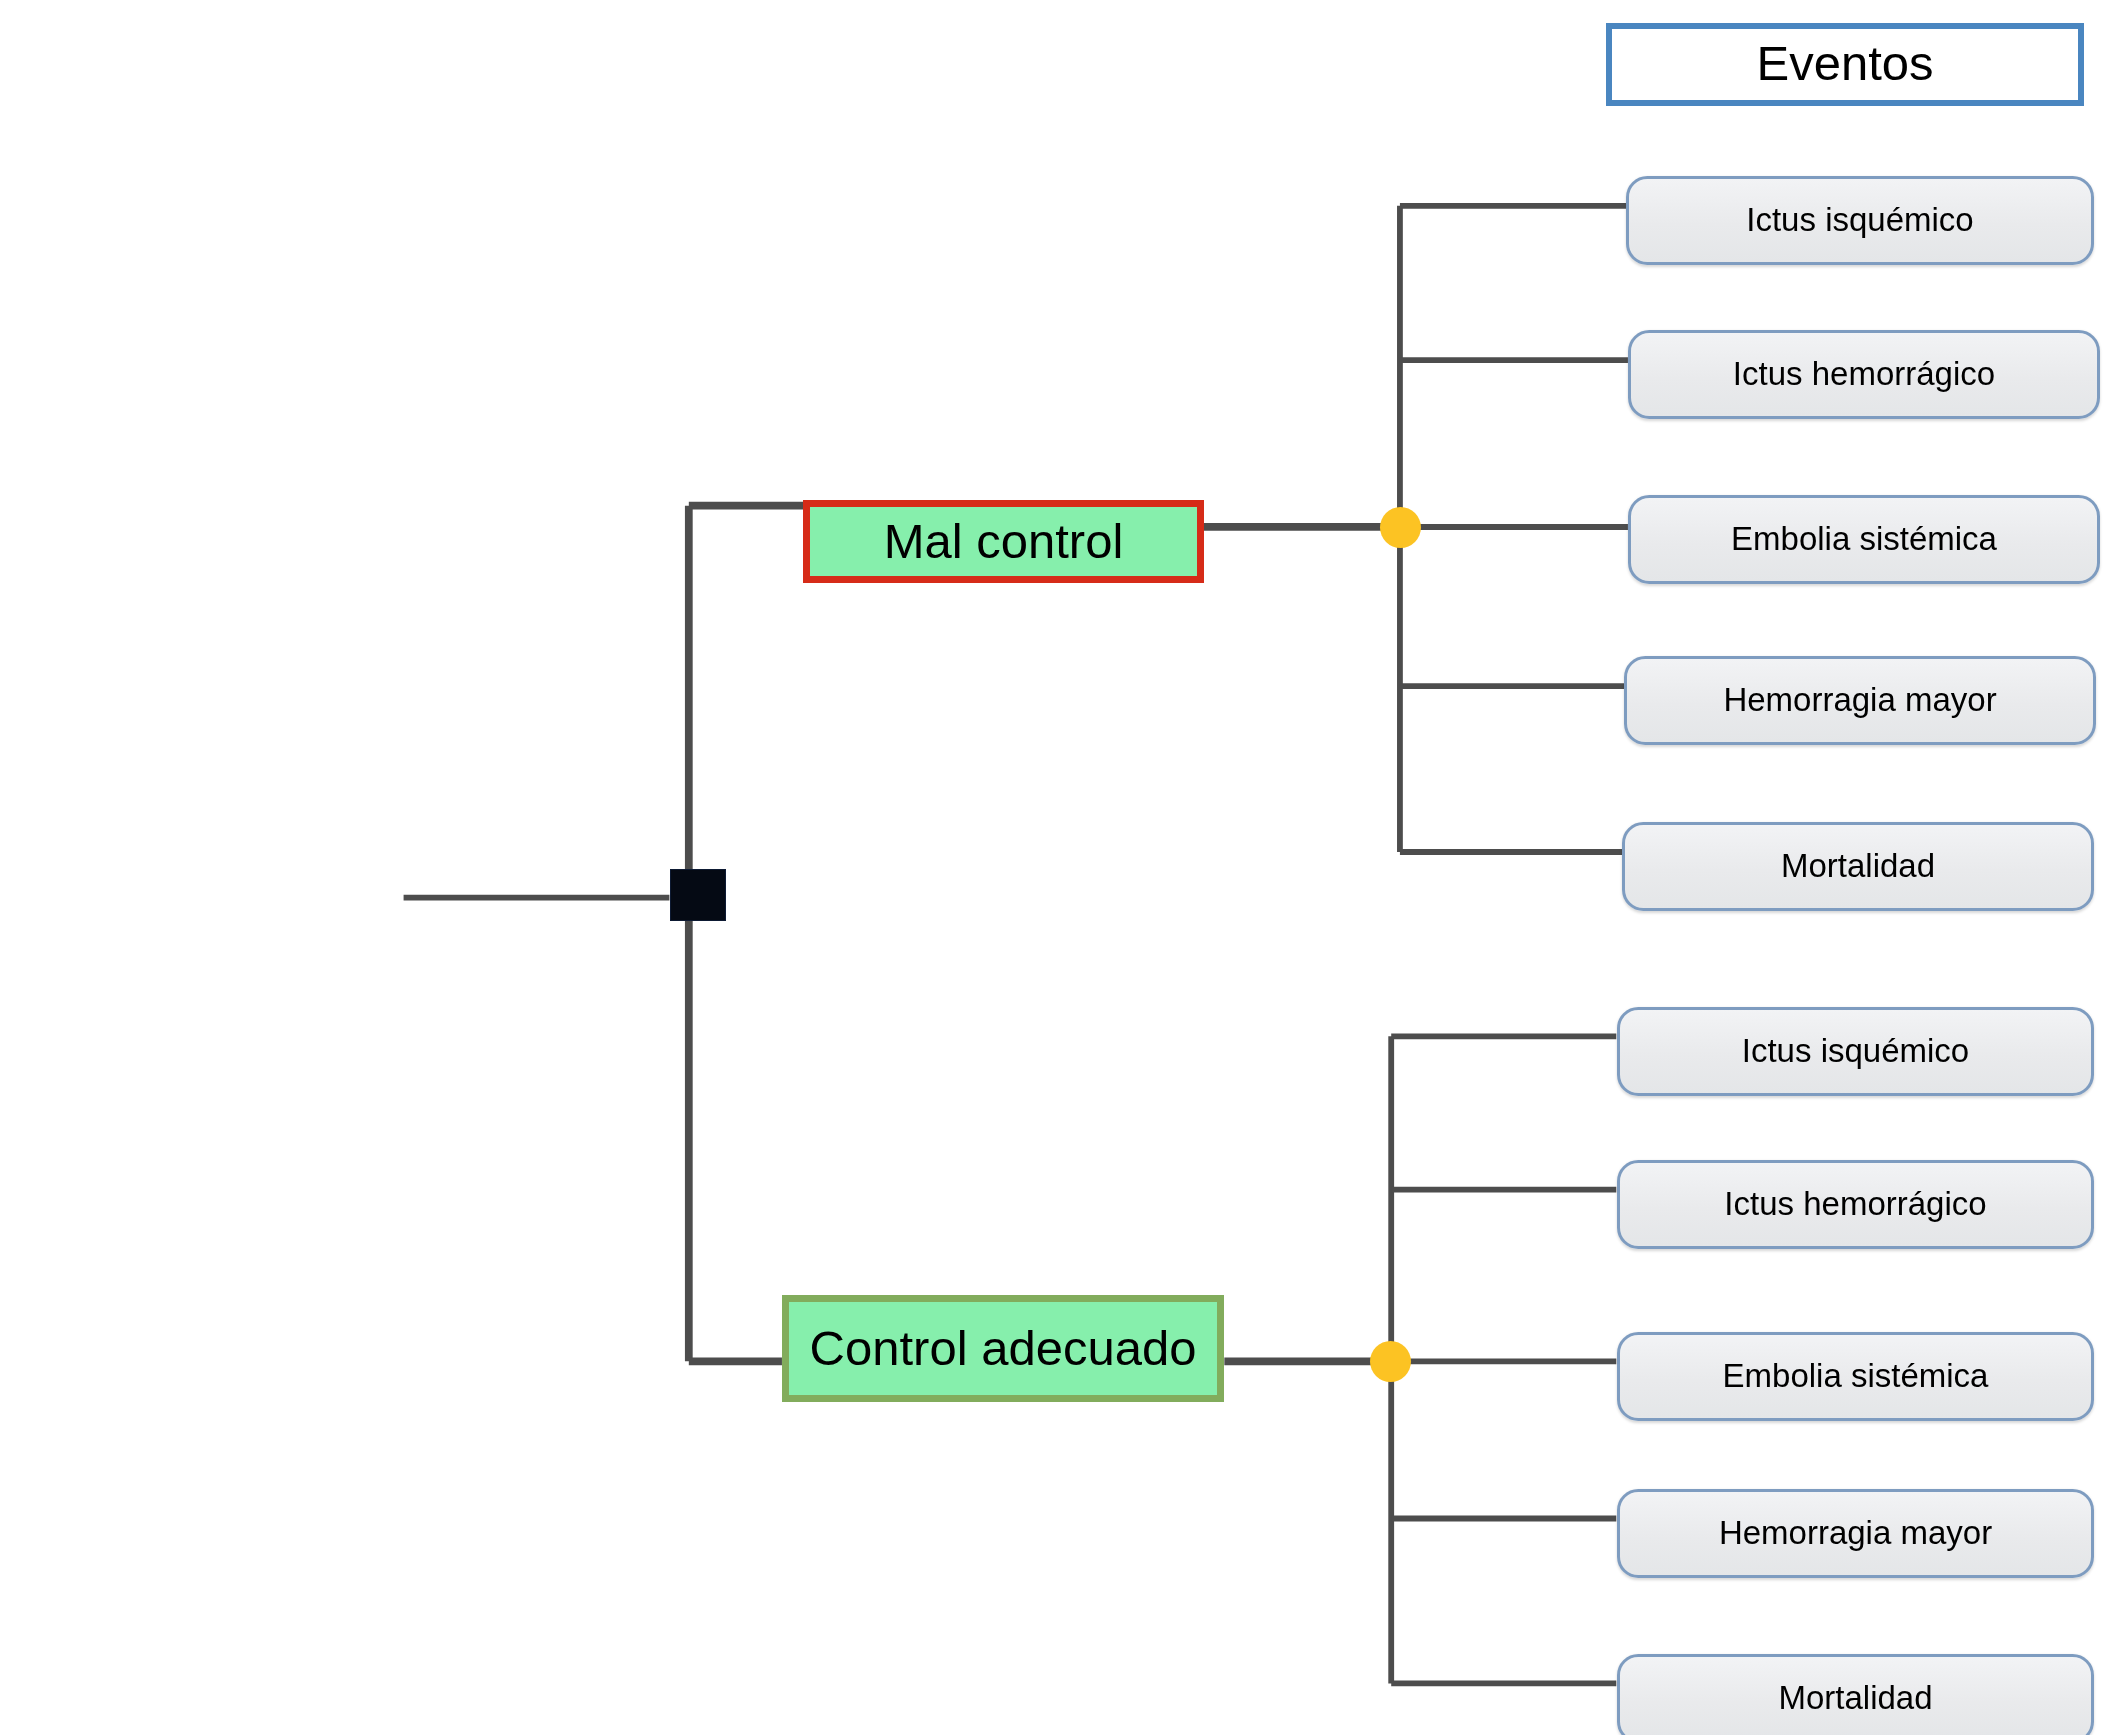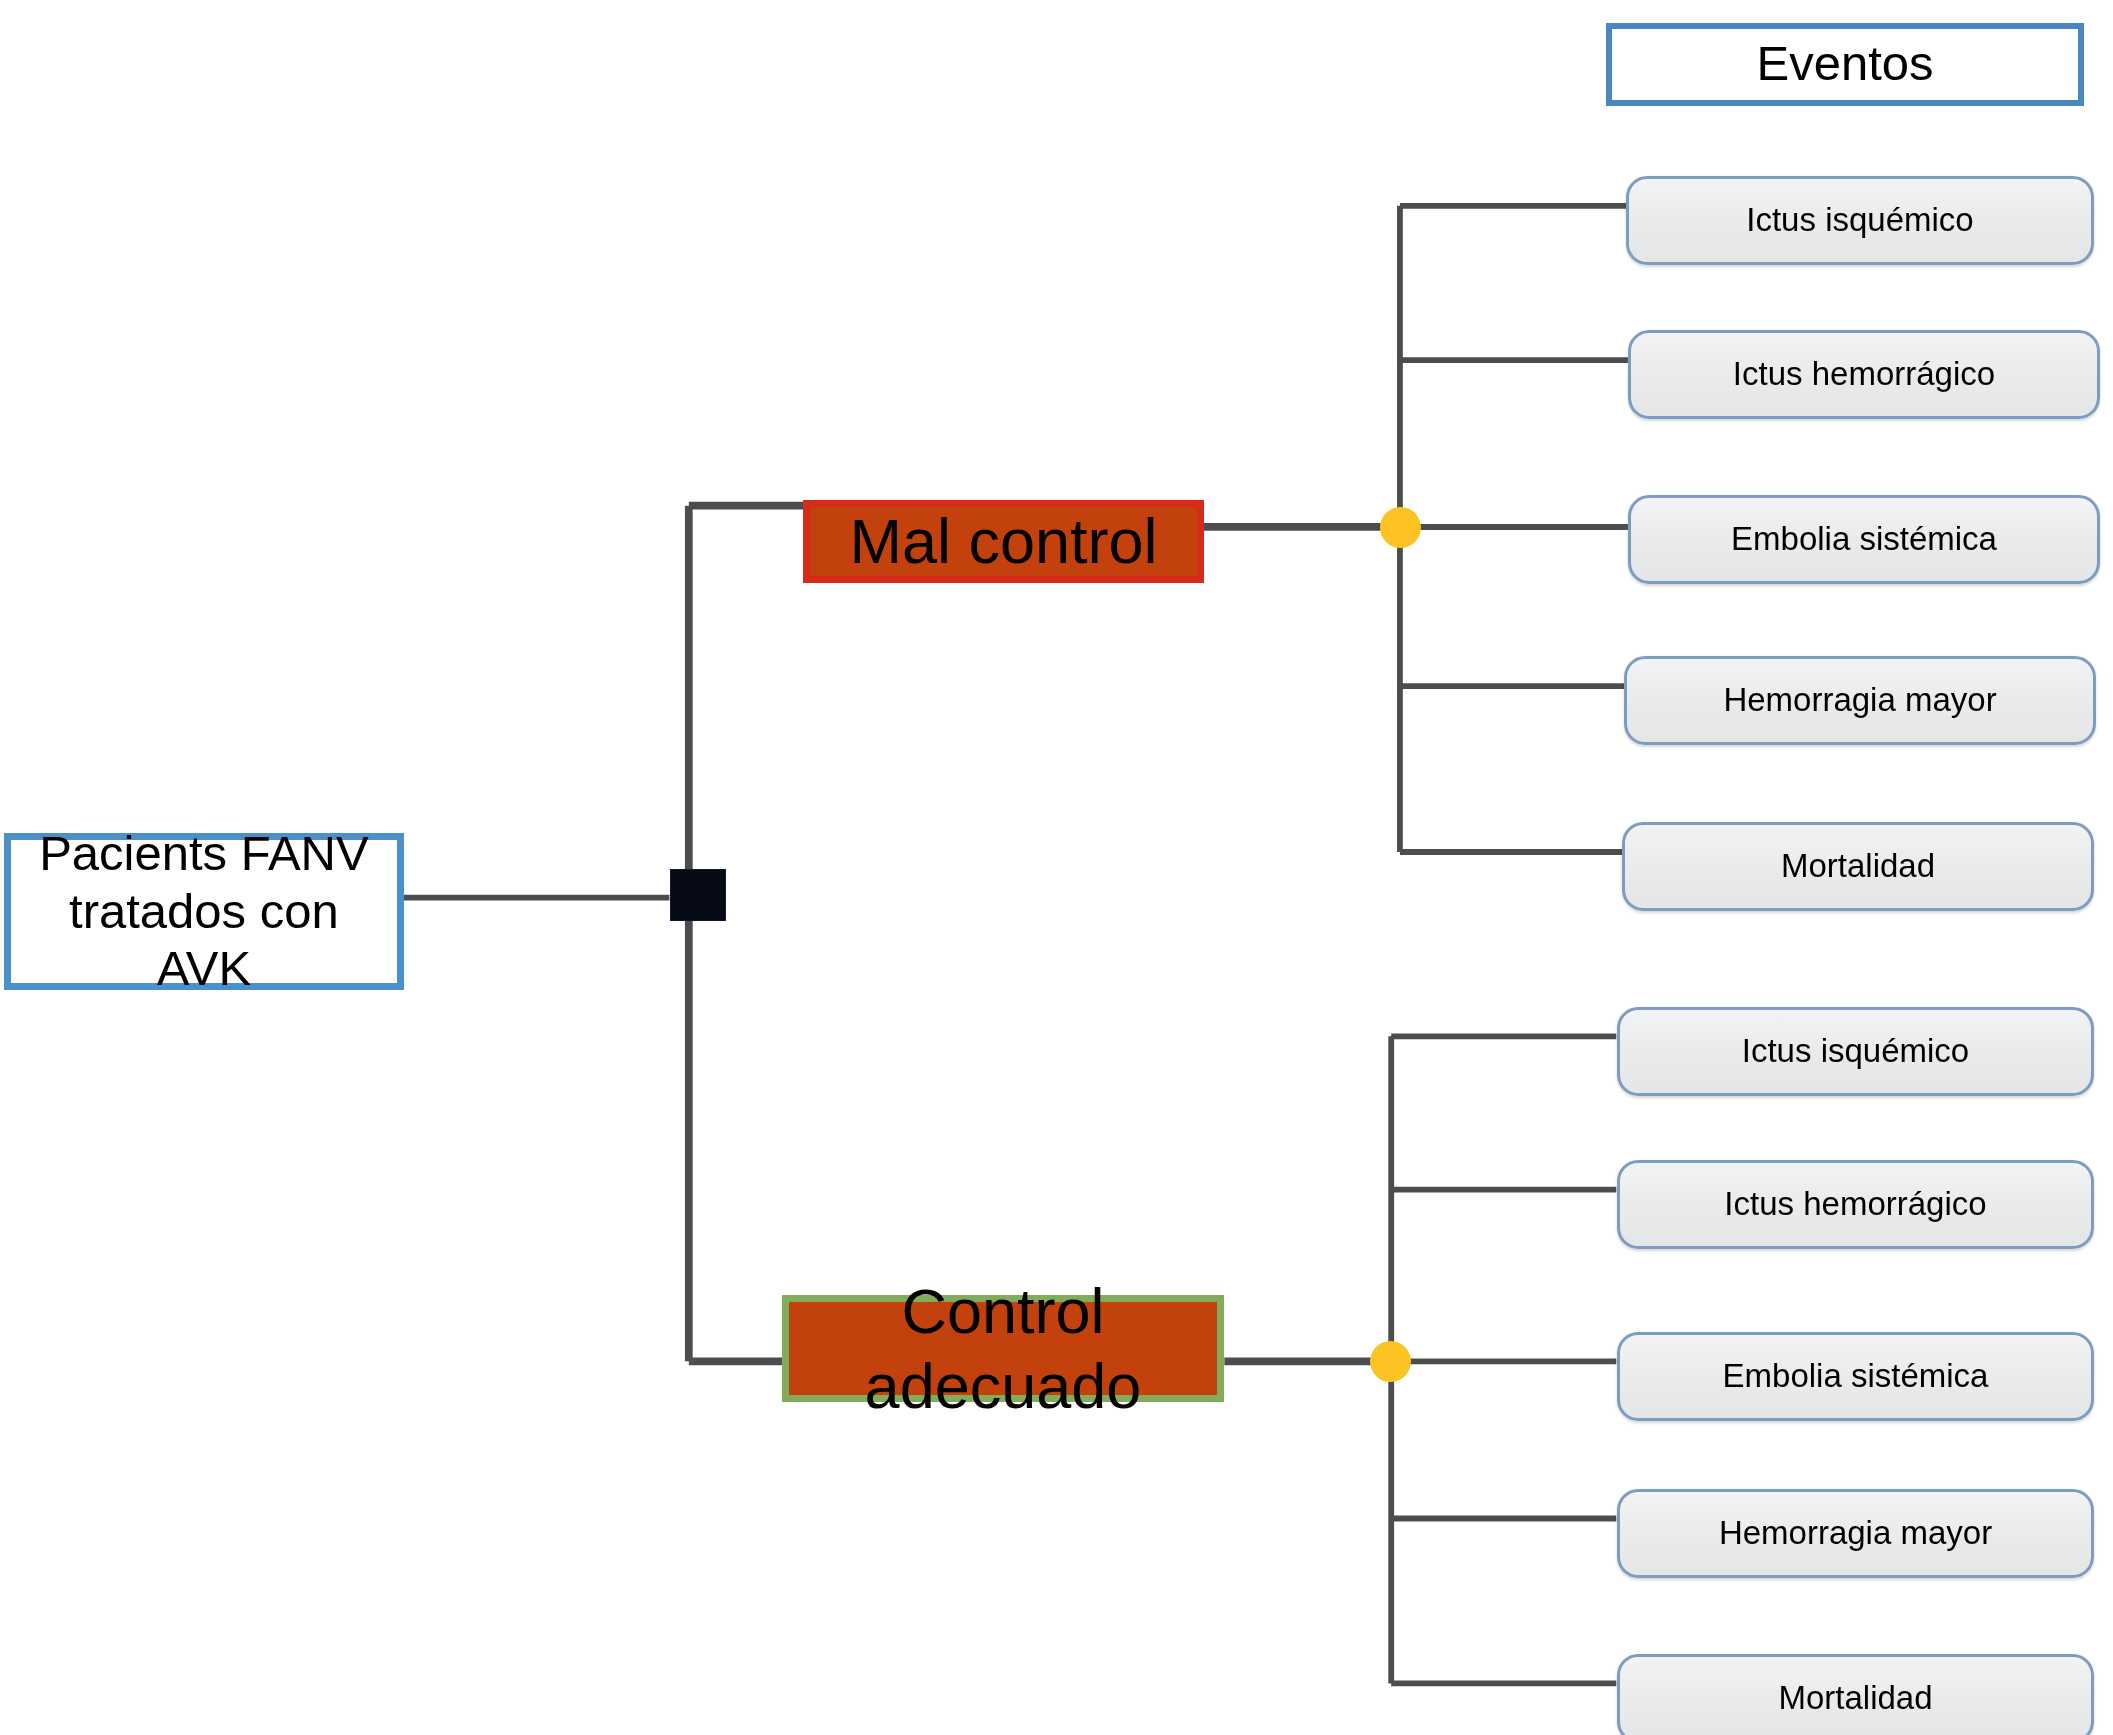--- a/index.html
+++ b/index.html
@@ -45,22 +45,22 @@
     padding: 3.9px 9.7px;
   }
   
   .node-header {
     border: 6.8px solid #4a86c0;
     background: #ffffff;
     font-size: 49px;
   }
   
   .node-decision {
-    background: #c2410c;
-    font-size: 63px;
+    background: #86efac;
+    font-size: 49px;
   }
   .node-decision.red {
     border: 7.8px solid #d62b18;
   }
   .node-decision.green {
     border: 7.8px solid #82ac5c;
   }
   
   .node-leaf {
     border: 3.9px solid #7e9cc0;
@@ -112,24 +112,20 @@
       <path d="M 1434 1068 L 1434 1735" stroke-width="6"></path>
 
       <path d="M 1434 1068 L 1666 1068" stroke-width="6"></path>
       <path d="M 1434 1226 L 1666 1226" stroke-width="6"></path>
       <path d="M 1434 1403 L 1666 1403" stroke-width="6"></path>
       <path d="M 1434 1565 L 1666 1565" stroke-width="6"></path>
       <path d="M 1434 1735 L 1666 1735" stroke-width="6"></path>
     </g>
   </svg>
 
-  <div class="node node-root" style="left:3.9px; top:818px; width:400px; height:157px;">
-    <span>Pacients FANV
-tratados con AVK</span>
-  </div>
 
   <div class="junction-square" style="left:670px; top:869px; width:54px; height:50px;"></div>
 
   <div class="node node-header" style="left:1606px; top:7.8px; width:478px; height:83px;">
     <span>Eventos</span>
   </div>
 
   <div class="node node-decision red" style="left:803px; top:485px; width:401px; height:83px;">
     <span>Mal control</span>
   </div>

